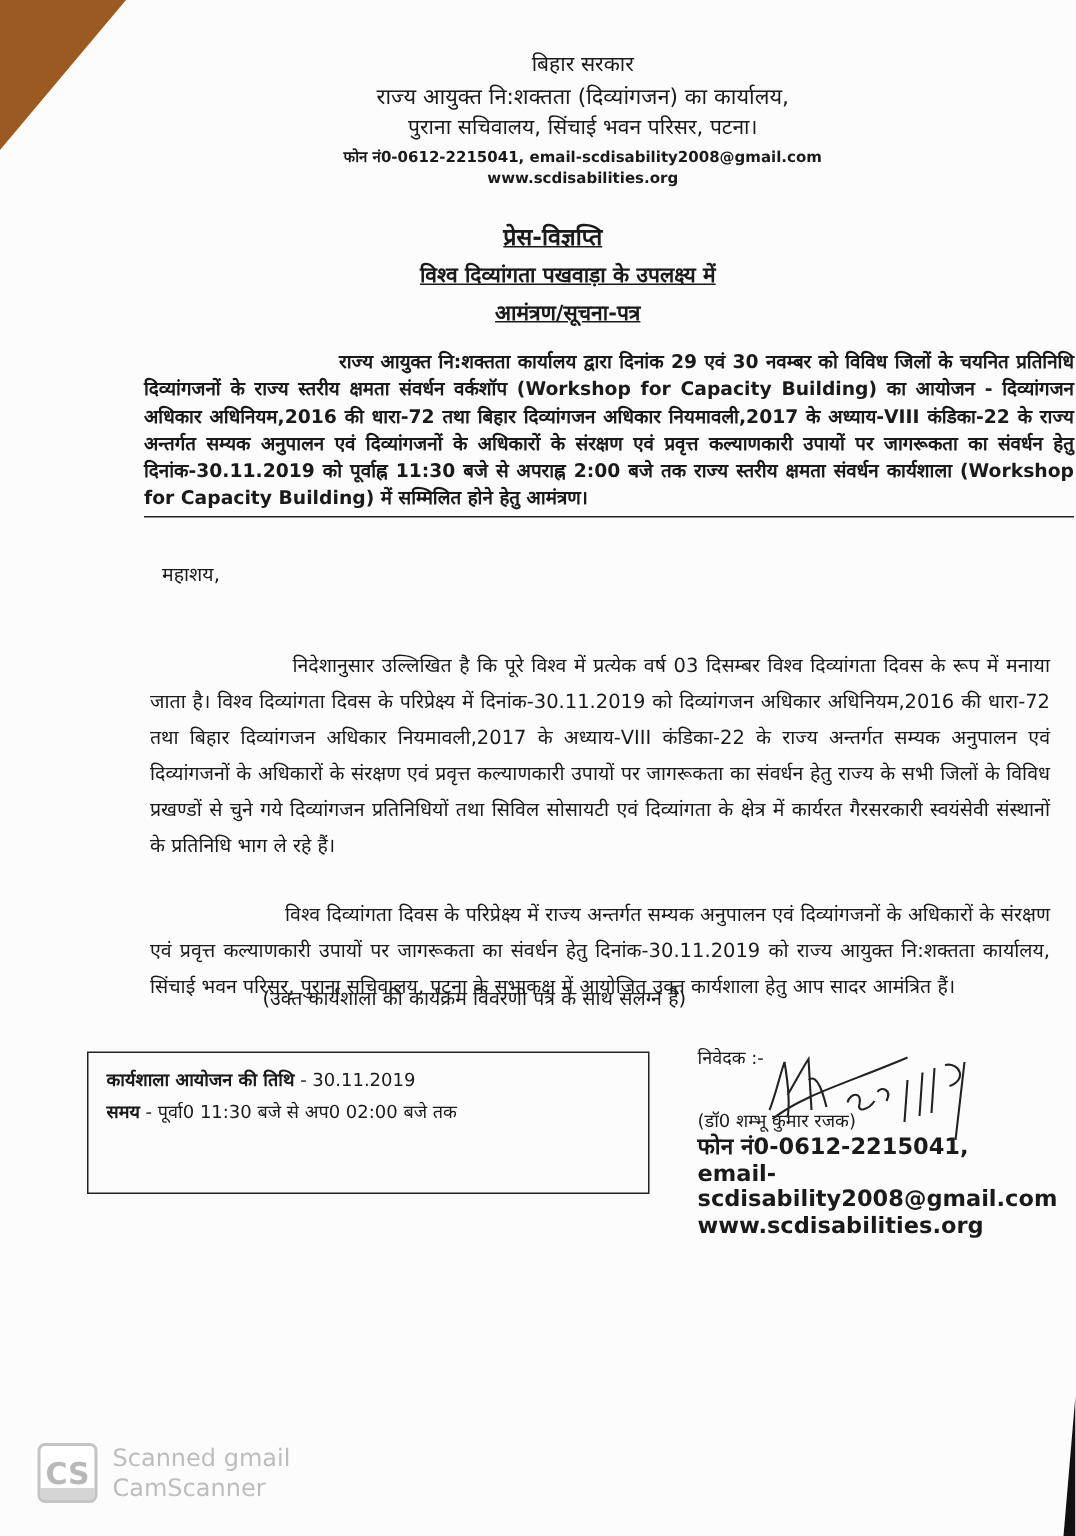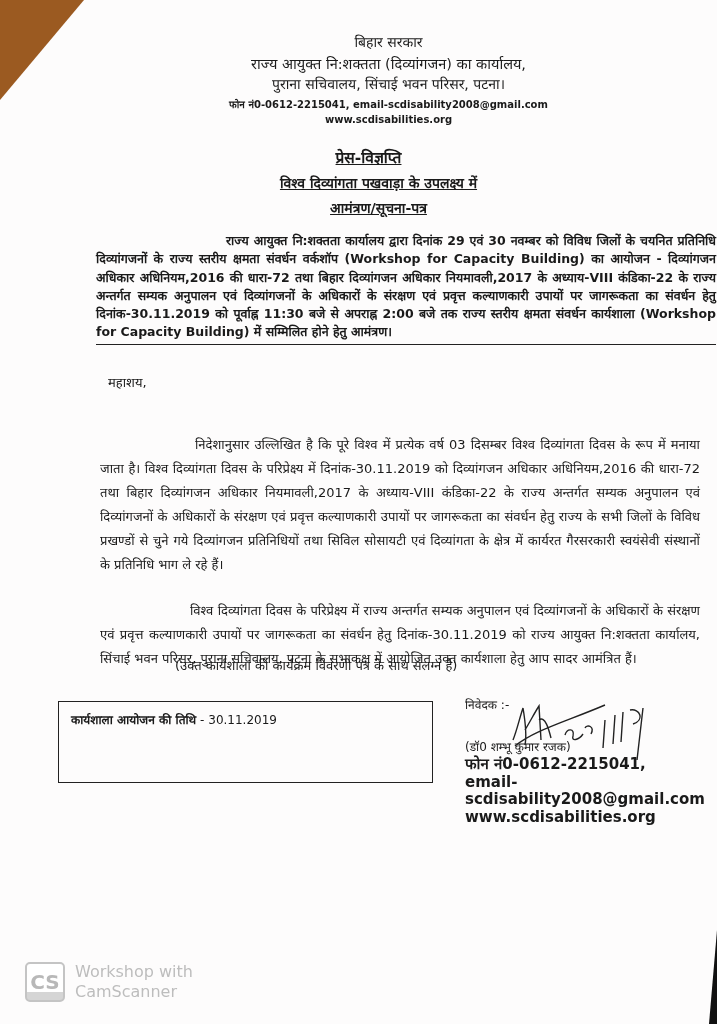--- a/index.html
+++ b/index.html
@@ -39,21 +39,21 @@
   .salutation { position: absolute; left: 108px; top: 373px; font-size: 13px; text-align: right; }
   .para {
     position: absolute; left: 100px; width: 600px;
     font-size: 13px; line-height: 24px; text-align: justify; text-indent: 95px; margin-top: 36px;
   }
   .p1 { top: 397px; }
   .p2 { top: 563px; left: 100px; text-indent: 90px; }
   .enclosure { position: absolute; left: 175px; top: 656px; font-size: 13px; }
 
   .box {
-    position: absolute; left: 58px; top: 701px; width: 375px; height: 82px;
+    position: absolute; left: 58px; top: 701px; width: 375px; height: 95px;
     border: 1.5px solid #222; padding: 8px 0 0 12px; box-sizing: border-box;
     font-size: 12px; line-height: 20.5px;
   }
   .box .b { font-weight: bold; }
 
   .sign { position: absolute; left: 465px; top: 697px; font-size: 12px; line-height: 17.5px; }
   .sign .bold { font-weight: bold; font-size: 15px; }
   .sig-svg { position: absolute; left: 505px; top: 700px; }
 
   .cs { position: absolute; left: 25px; top: 962px; display: flex; align-items: center; gap: 10px; }
@@ -84,36 +84,37 @@
 
 <div class="intro">राज्य आयुक्त नि:शक्तता कार्यालय द्वारा दिनांक 29 एवं 30 नवम्बर को विविध जिलों के चयनित प्रतिनिधि दिव्यांगजनों के राज्य स्तरीय क्षमता संवर्धन वर्कशॉप (Workshop for Capacity Building) का आयोजन - दिव्यांगजन अधिकार अधिनियम,2016 की धारा-72 तथा बिहार दिव्यांगजन अधिकार नियमावली,2017 के अध्याय-VIII कंडिका-22 के राज्य अन्तर्गत सम्यक अनुपालन एवं दिव्यांगजनों के अधिकारों के संरक्षण एवं प्रवृत्त कल्याणकारी उपायों पर जागरूकता का संवर्धन हेतु दिनांक-30.11.2019 को पूर्वाह्न 11:30 बजे से अपराह्न 2:00 बजे तक राज्य स्तरीय क्षमता संवर्धन कार्यशाला (Workshop for Capacity Building) में सम्मिलित होने हेतु आमंत्रण।</div>
 
 <div class="salutation">महाशय,</div>
 <div class="para p1">निदेशानुसार उल्लिखित है कि पूरे विश्व में प्रत्येक वर्ष 03 दिसम्बर विश्व दिव्यांगता दिवस के रूप में मनाया जाता है। विश्व दिव्यांगता दिवस के परिप्रेक्ष्य में दिनांक-30.11.2019 को दिव्यांगजन अधिकार अधिनियम,2016 की धारा-72 तथा बिहार दिव्यांगजन अधिकार नियमावली,2017 के अध्याय-VIII कंडिका-22 के राज्य अन्तर्गत सम्यक अनुपालन एवं दिव्यांगजनों के अधिकारों के संरक्षण एवं प्रवृत्त कल्याणकारी उपायों पर जागरूकता का संवर्धन हेतु राज्य के सभी जिलों के विविध प्रखण्डों से चुने गये दिव्यांगजन प्रतिनिधियों तथा सिविल सोसायटी एवं दिव्यांगता के क्षेत्र में कार्यरत गैरसरकारी स्वयंसेवी संस्थानों के प्रतिनिधि भाग ले रहे हैं।</div>
 <div class="para p2">विश्व दिव्यांगता दिवस के परिप्रेक्ष्य में राज्य अन्तर्गत सम्यक अनुपालन एवं दिव्यांगजनों के अधिकारों के संरक्षण एवं प्रवृत्त कल्याणकारी उपायों पर जागरूकता का संवर्धन हेतु दिनांक-30.11.2019 को राज्य आयुक्त नि:शक्तता कार्यालय, सिंचाई भवन परिसर, पुराना सचिवालय, पटना के सभाकक्ष में आयोजित उक्त कार्यशाला हेतु आप सादर आमंत्रित हैं।</div>
 <div class="enclosure">(उक्त कार्यशाला की कार्यक्रम विवरणी पत्र के साथ संलग्न है)</div>
 
 <div class="box">
   <div><span class="b">कार्यशाला आयोजन की तिथि</span><span> - 30.11.2019</span></div>
+  <div><span class="b">समय</span><span> - पूर्वा0 11:30 बजे से अप0 02:00 बजे तक</span></div>
 </div>
 
 <div class="sign">
   <div>निवेदक :-</div>
   <div style="height:24px"></div>
   <div>(डॉ0 शम्भू कुमार रजक)</div>
   <div class="bold">फोन नं0-0612-2215041,</div>
   <div class="bold">email-scdisability2008@gmail.com</div>
   <div class="bold">www.scdisabilities.org</div>
 </div>
 
 <svg class="sig-svg" width="170" height="60" viewBox="0 0 170 60">
   <path d="M8 40 C 12 30, 14 20, 18 8 C 20 20, 22 35, 20 45 M20 30 C 26 20, 30 12, 34 6 L 36 40 M34 20 C 40 15, 44 30, 46 38 M10 46 C 30 30, 60 22, 100 5" stroke="#222" stroke-width="1.4" fill="none"></path>
   <path d="M60 35 C 62 28, 70 28, 68 36 C 66 42, 74 40, 78 34 M80 28 C 82 24, 90 26, 86 34" stroke="#222" stroke-width="1.4" fill="none"></path>
   <path d="M100 20 L 98 48 M110 15 L 108 44 M118 12 L 116 42 M125 10 C 135 8, 140 20, 128 24 M138 8 L 132 60" stroke="#222" stroke-width="1.4" fill="none"></path>
 </svg>
 
 <div class="cs">
   <div class="cs-logo">CS</div>
   <div class="cs-text">
-    <div>Workshop with</div>
+    <div>Scanned gmail</div>
     <div>CamScanner</div>
   </div>
 </div>
 
 </body></html>

